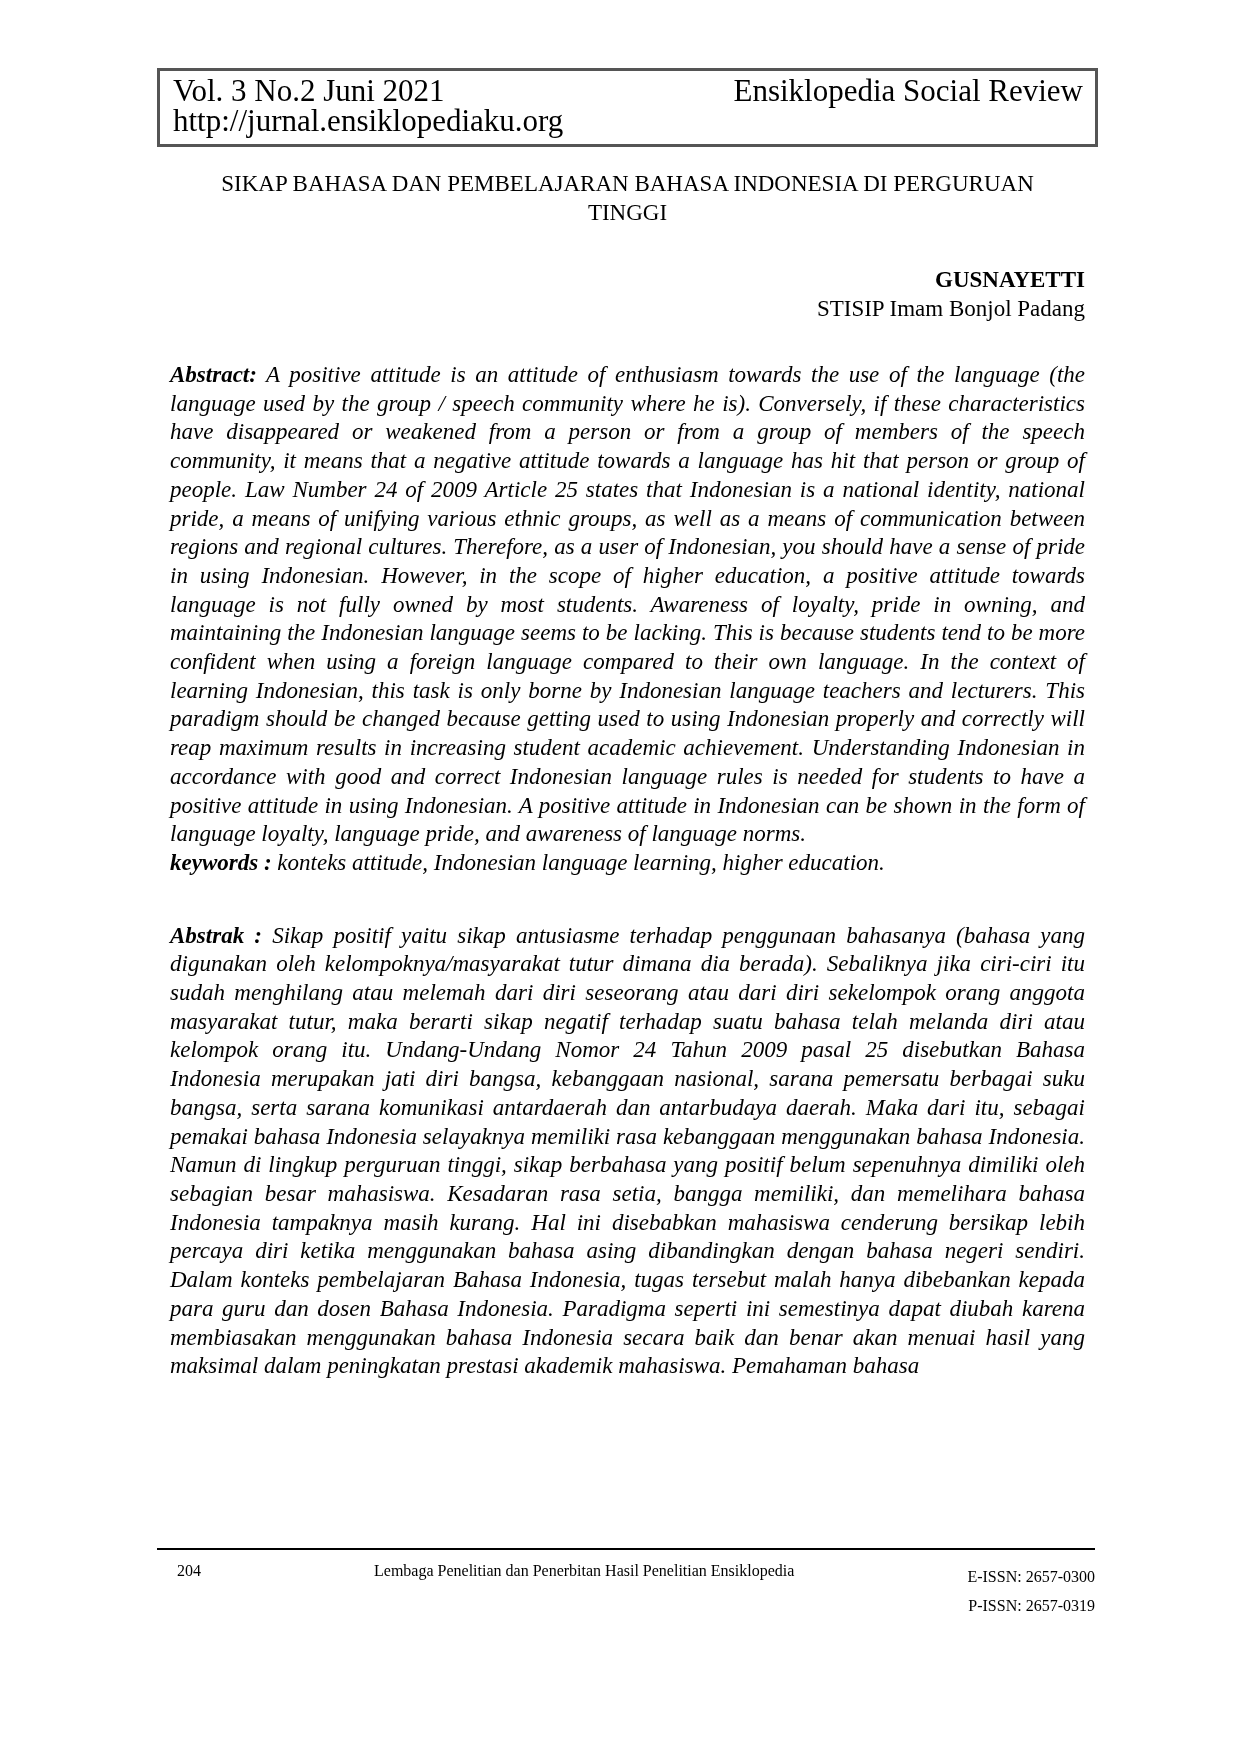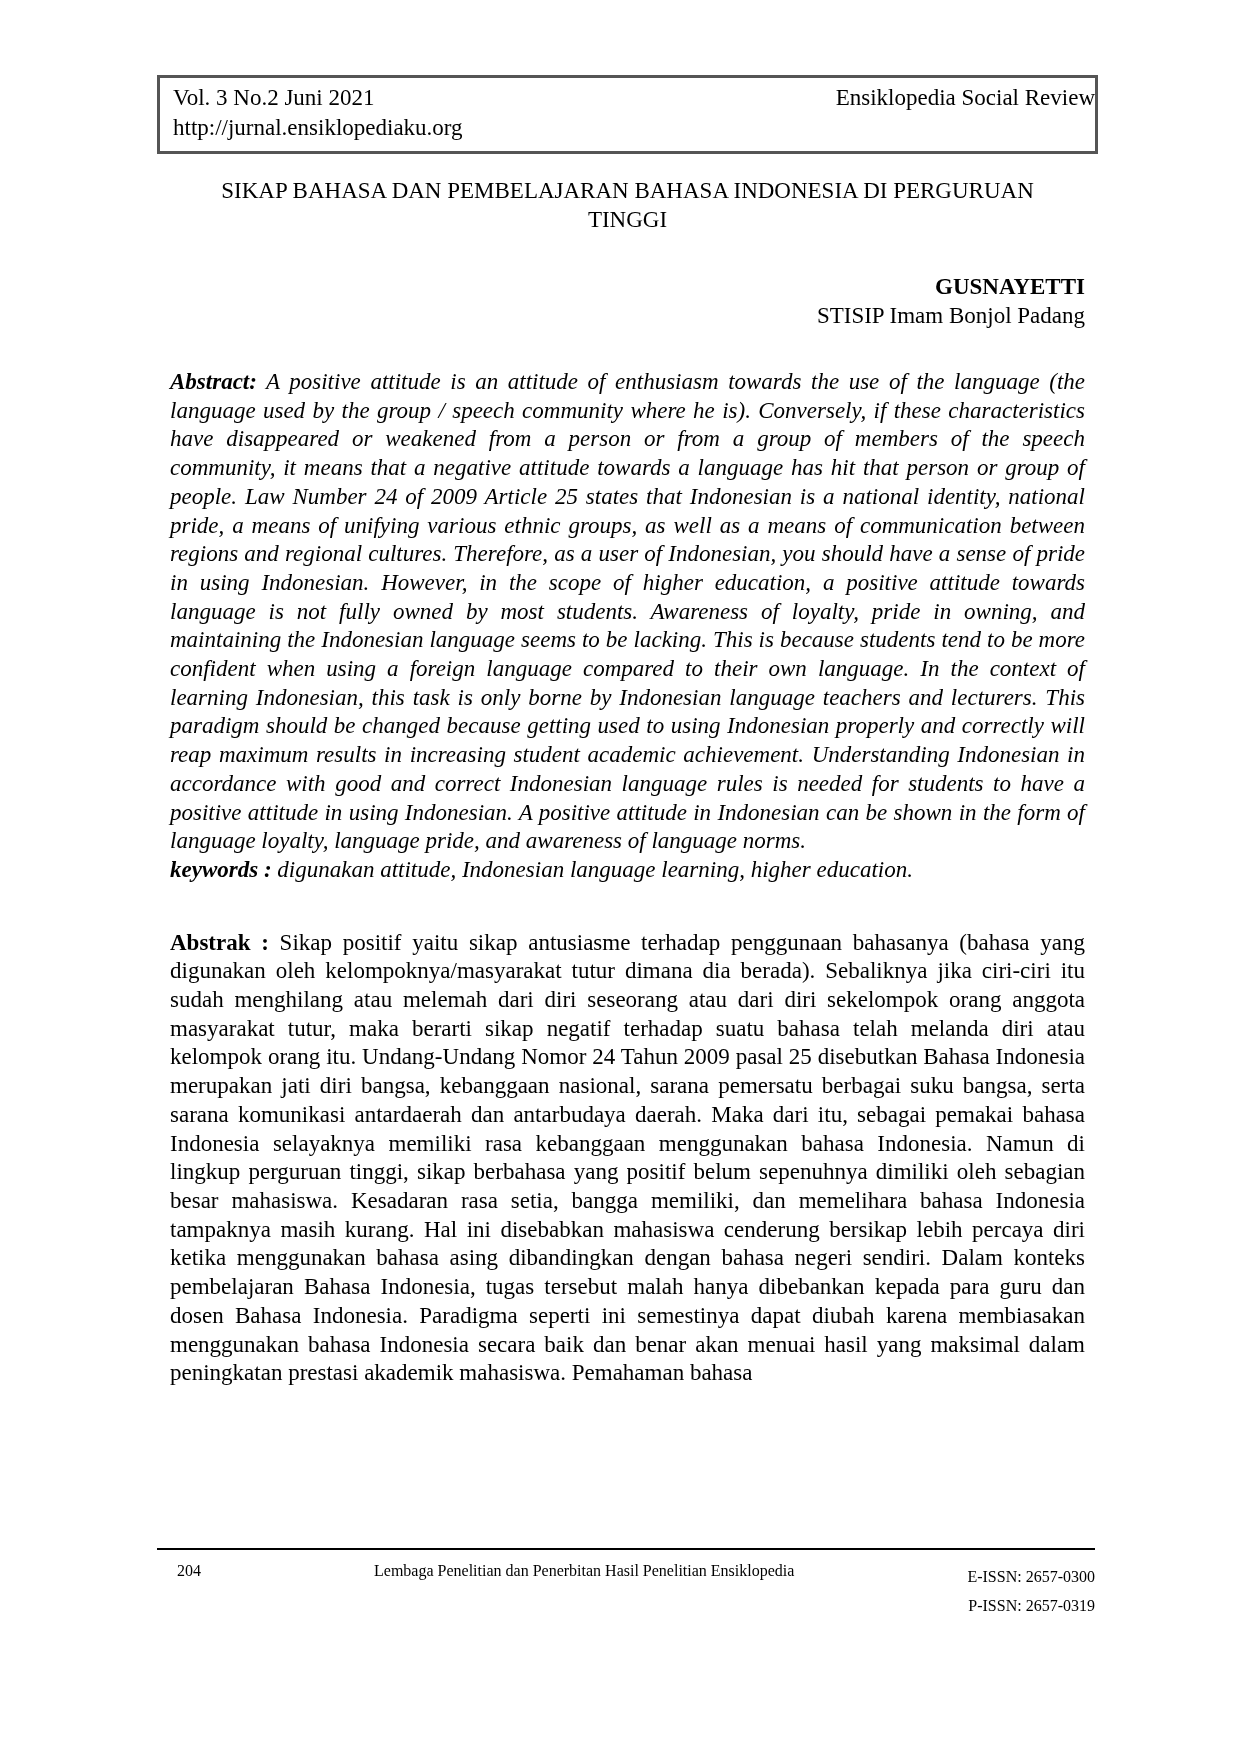--- a/index.html
+++ b/index.html
@@ -10,24 +10,24 @@
     color: #000;
   }
   .page {
     position: relative;
     width: 1240px; height: 1754px;
     padding: 68px 155px 0 170px;
     background: #fff;
     overflow: hidden;
   }
   .header-box {
-    margin: 7px -13px;
+    margin: 0 -13px;
     border: 3px solid #555555;
-    padding: 5px 0 8px 13px;
-    font-size: 23px;
+    padding: 5px 12px 8px 13px;
+    font-size: 31px;
     line-height: 30px;
   }
   .header-top { display: flex; justify-content: space-between; }
   .title {
     font-size: 23px;
     font-weight: normal;
     text-align: center;
     line-height: 29px;
     margin: 22px auto 0;
     max-width: 880px;
@@ -40,21 +40,21 @@
   }
   .author-name { font-weight: bold; }
   .para {
     font-size: 23px;
     line-height: 28.7px;
     text-align: justify;
   }
   .abstract-en { margin-top: 38px; font-style: italic; }
   .keywords-line { font-size: 23px; line-height: 28.7px; font-style: italic; text-align: left; }
   .lead { font-weight: bold; }
-  .abstract-id { margin-top: 44px; }
+  .abstract-id { margin-top: 44px; font-style: italic; }
   .footer {
     position: absolute;
     left: 157px;
     width: 938px;
     top: 1548px;
   }
   .footer-rule { border-top: 2px solid #000; margin-bottom: 6px; }
   .footer-row { display: flex; align-items: flex-start; font-size: 16px; line-height: 29px; }
   .page-number { padding-left: 20px; }
   .publisher { flex: 1; text-align: center; }
@@ -75,21 +75,21 @@
 
   <h1 class="title">SIKAP BAHASA DAN PEMBELAJARAN BAHASA INDONESIA DI PERGURUAN TINGGI</h1>
 
   <div class="author-block">
     <div class="author-name">GUSNAYETTI</div>
     <div>STISIP Imam Bonjol Padang</div>
   </div>
 
   <p class="para abstract-en"><span class="lead">Abstract:</span> <span>A positive attitude is an attitude of enthusiasm towards the use of the language (the language used by the group / speech community where he is). Conversely, if these characteristics have disappeared or weakened from a person or from a group of members of the speech community, it means that a negative attitude towards a language has hit that person or group of people. Law Number 24 of 2009 Article 25 states that Indonesian is a national identity, national pride, a means of unifying various ethnic groups, as well as a means of communication between regions and regional cultures. Therefore, as a user of Indonesian, you should have a sense of pride in using Indonesian. However, in the scope of higher education, a positive attitude towards language is not fully owned by most students. Awareness of loyalty, pride in owning, and maintaining the Indonesian language seems to be lacking. This is because students tend to be more confident when using a foreign language compared to their own language. In the context of learning Indonesian, this task is only borne by Indonesian language teachers and lecturers. This paradigm should be changed because getting used to using Indonesian properly and correctly will reap maximum results in increasing student academic achievement. Understanding Indonesian in accordance with good and correct Indonesian language rules is needed for students to have a positive attitude in using Indonesian. A positive attitude in Indonesian can be shown in the form of language loyalty, language pride, and awareness of language norms.</span></p>
 
-  <p class="keywords-line"><span class="lead">keywords :</span> <span>digunakan attitude, Indonesian language learning, higher education.</span></p>
+  <p class="keywords-line"><span class="lead">keywords :</span> <span>konteks attitude, Indonesian language learning, higher education.</span></p>
 
   <p class="para abstract-id"><span class="lead">Abstrak :</span> <span>Sikap positif yaitu sikap antusiasme terhadap penggunaan bahasanya (bahasa yang digunakan oleh kelompoknya/masyarakat tutur dimana dia berada). Sebaliknya jika ciri-ciri itu sudah menghilang atau melemah dari diri seseorang atau dari diri sekelompok orang anggota masyarakat tutur, maka berarti sikap negatif terhadap suatu bahasa telah melanda diri atau kelompok orang itu. Undang-Undang Nomor 24 Tahun 2009 pasal 25 disebutkan Bahasa Indonesia merupakan jati diri bangsa, kebanggaan nasional, sarana pemersatu berbagai suku bangsa, serta sarana komunikasi antardaerah dan antarbudaya daerah. Maka dari itu, sebagai pemakai bahasa Indonesia selayaknya memiliki rasa kebanggaan menggunakan bahasa Indonesia. Namun di lingkup perguruan tinggi, sikap berbahasa yang positif belum sepenuhnya dimiliki oleh sebagian besar mahasiswa. Kesadaran rasa setia, bangga memiliki, dan memelihara bahasa Indonesia tampaknya masih kurang. Hal ini disebabkan mahasiswa cenderung bersikap lebih percaya diri ketika menggunakan bahasa asing dibandingkan dengan bahasa negeri sendiri. Dalam konteks pembelajaran Bahasa Indonesia, tugas tersebut malah hanya dibebankan kepada para guru dan dosen Bahasa Indonesia. Paradigma seperti ini semestinya dapat diubah karena membiasakan menggunakan bahasa Indonesia secara baik dan benar akan menuai hasil yang maksimal dalam peningkatan prestasi akademik mahasiswa. Pemahaman bahasa</span></p>
 
   <div class="footer">
     <div class="footer-rule"></div>
     <div class="footer-row">
       <span class="page-number">204</span>
       <span class="publisher">Lembaga Penelitian dan Penerbitan Hasil Penelitian Ensiklopedia</span>
       <span class="issn-col">
         <span>E-ISSN: 2657-0300</span>

